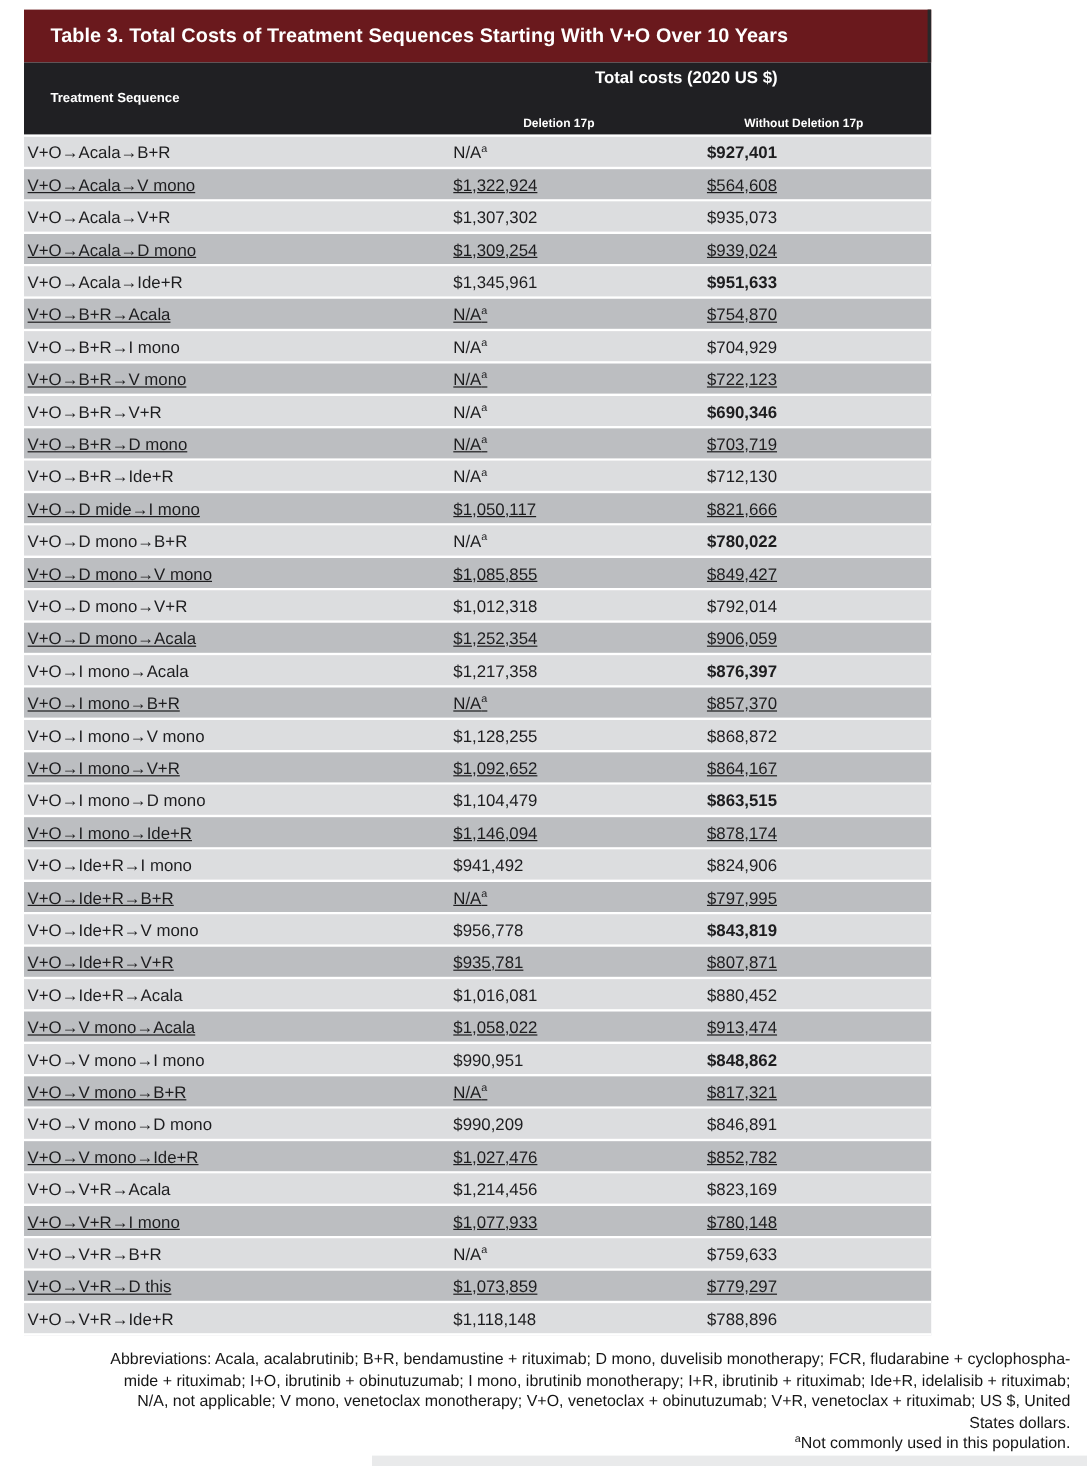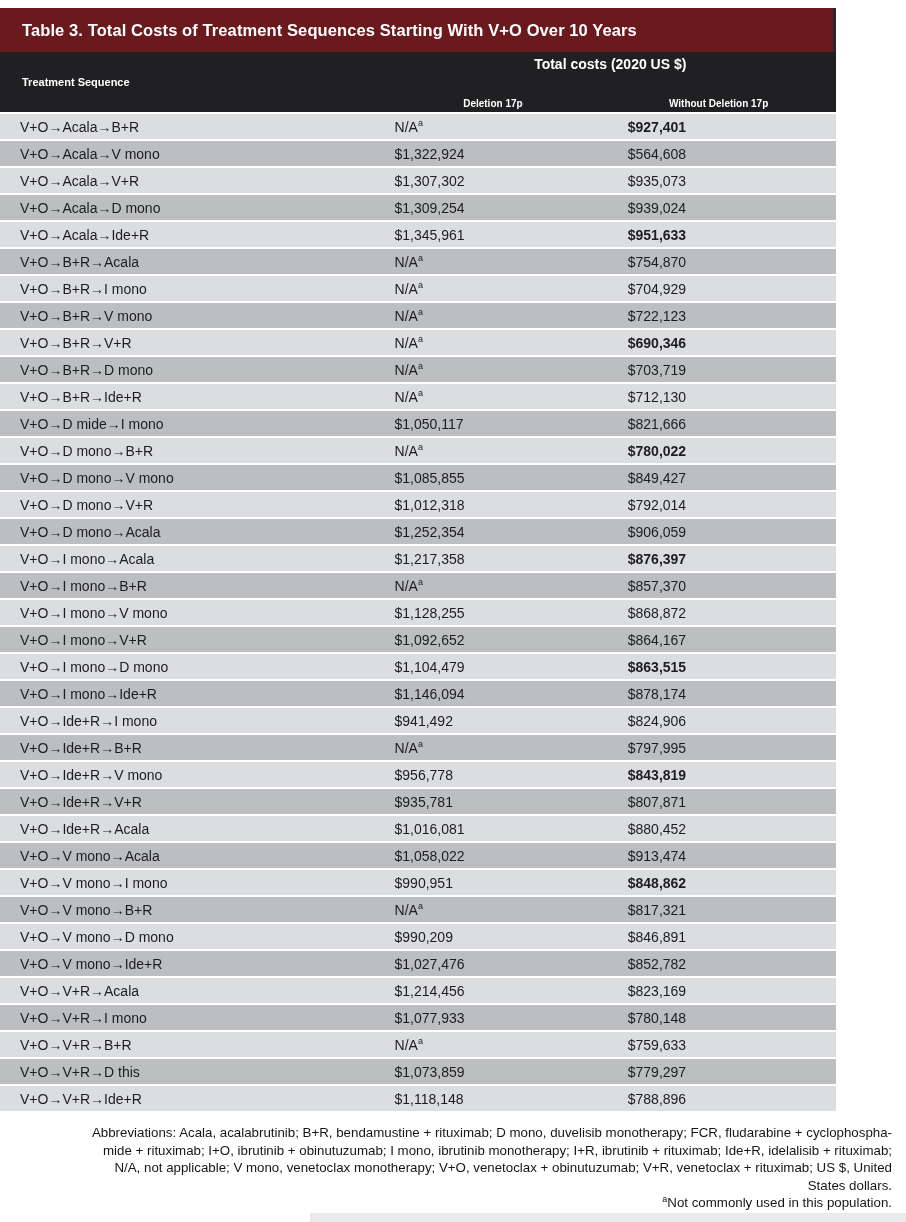--- a/index.html
+++ b/index.html
@@ -1,21 +1,21 @@
 <!DOCTYPE html>
 <html style="--title-bar-bg: #6a191d; --header-bg: #202023; --row-light: #dcdddf; --row-dark: #bcbec1; --header-text: #ffffff; --body-text: #1d1d1f; --bottom-strip: #e9eaeb;"><head>
 <meta charset="utf-8">
 <style>
   html,body{margin:0;padding:0;}
   body{
     width:906px;height:1222px;position:relative;background:#ffffff;
     font-family:"Liberation Sans","DejaVu Sans",sans-serif;overflow:hidden;
     color:var(--body-text,#1d1d1f);
   }
-  .card{position:absolute;left:0;top:8px;width:836px;}
+  .card{position:absolute;left:20px;top:8px;width:756px;}
   .title-bar{
     height:44px;background:var(--title-bar-bg,#6a191d);
     border-right:3px solid #28282a;box-sizing:border-box;
     display:flex;align-items:center;padding-left:22px;
   }
   .title-bar .title-text{color:#ffffff;font-size:16.5px;font-weight:700;letter-spacing:0.1px;}
   .thead{
     height:60px;background:var(--header-bg,#202023);color:#ffffff;
     display:flex;margin-bottom:2px;
   }
@@ -23,22 +23,22 @@
   .th-right{flex:1;display:flex;flex-direction:column;justify-content:center;row-gap:26px;}
   .th-group{text-align:center;font-weight:700;font-size:14px;}
   .th-sub{display:flex;font-weight:700;font-size:10px;}
   .th-c2{width:48%;text-align:center;}
   .th-c3{flex:1;text-align:center;}
   .row{
     height:27px;box-sizing:border-box;border-bottom:2px solid #ffffff;
     display:flex;align-items:center;font-size:14px;
   }
   .row.light{background:var(--row-light,#dcdddf);}
-  .row.dark{background:var(--row-dark,#bcbec1);}
-  .c1{width:46%;box-sizing:border-box;padding-left:20px;}
+  .row.dark{background:var(--row-dark,#bcbec1);text-decoration:underline;}
+  .c1{width:46%;box-sizing:border-box;padding-left:3px;}
   .c2{width:27.3%;box-sizing:border-box;padding-left:10px;}
   .c3{flex:1;box-sizing:border-box;padding-left:15px;}
   .c3.bold{font-weight:700;}
   sup{font-size:9px;line-height:0;vertical-align:super;}
   .footnotes{
     position:absolute;left:20px;top:1124px;width:872px;
     font-size:13.3px;line-height:17.5px;color:#161616;text-align:right;
   }
   .fn-line{white-space:nowrap;overflow:hidden;}
   .fn-a{white-space:nowrap;}

